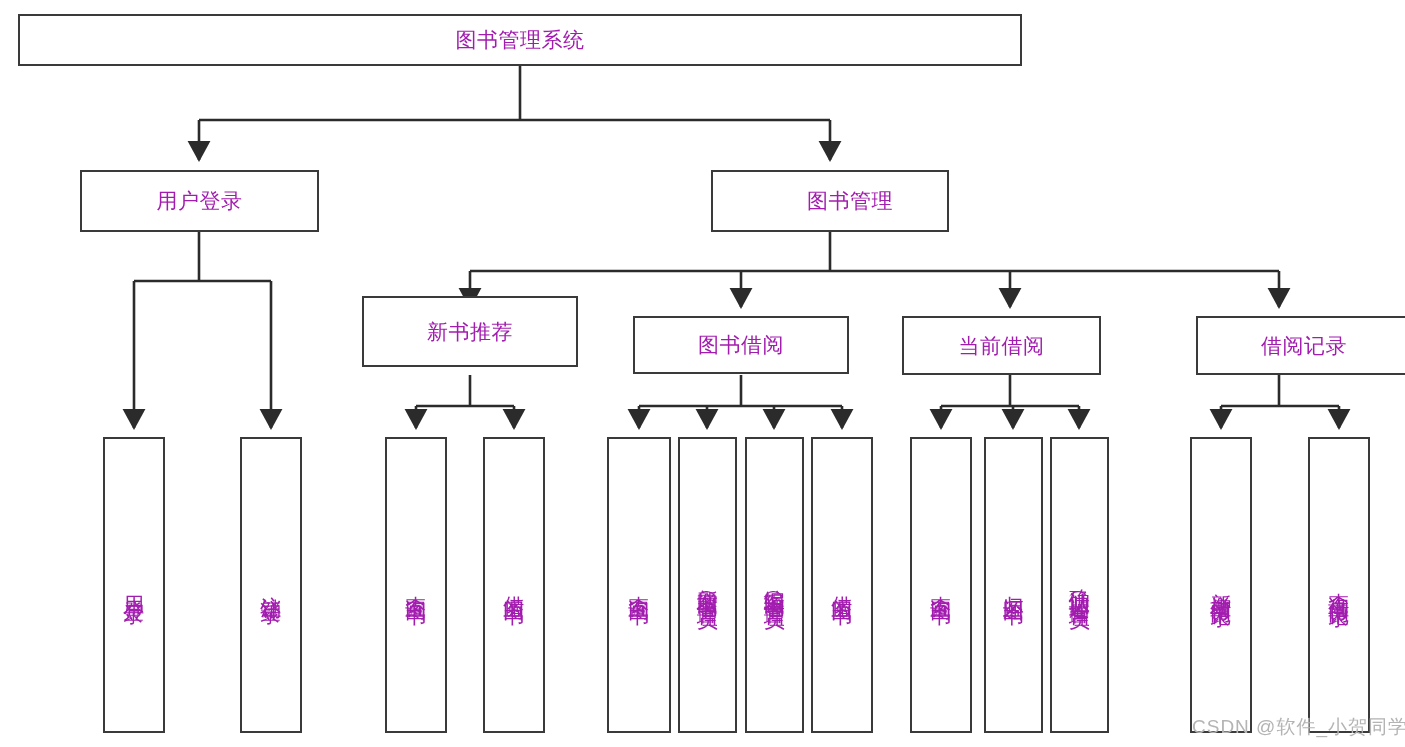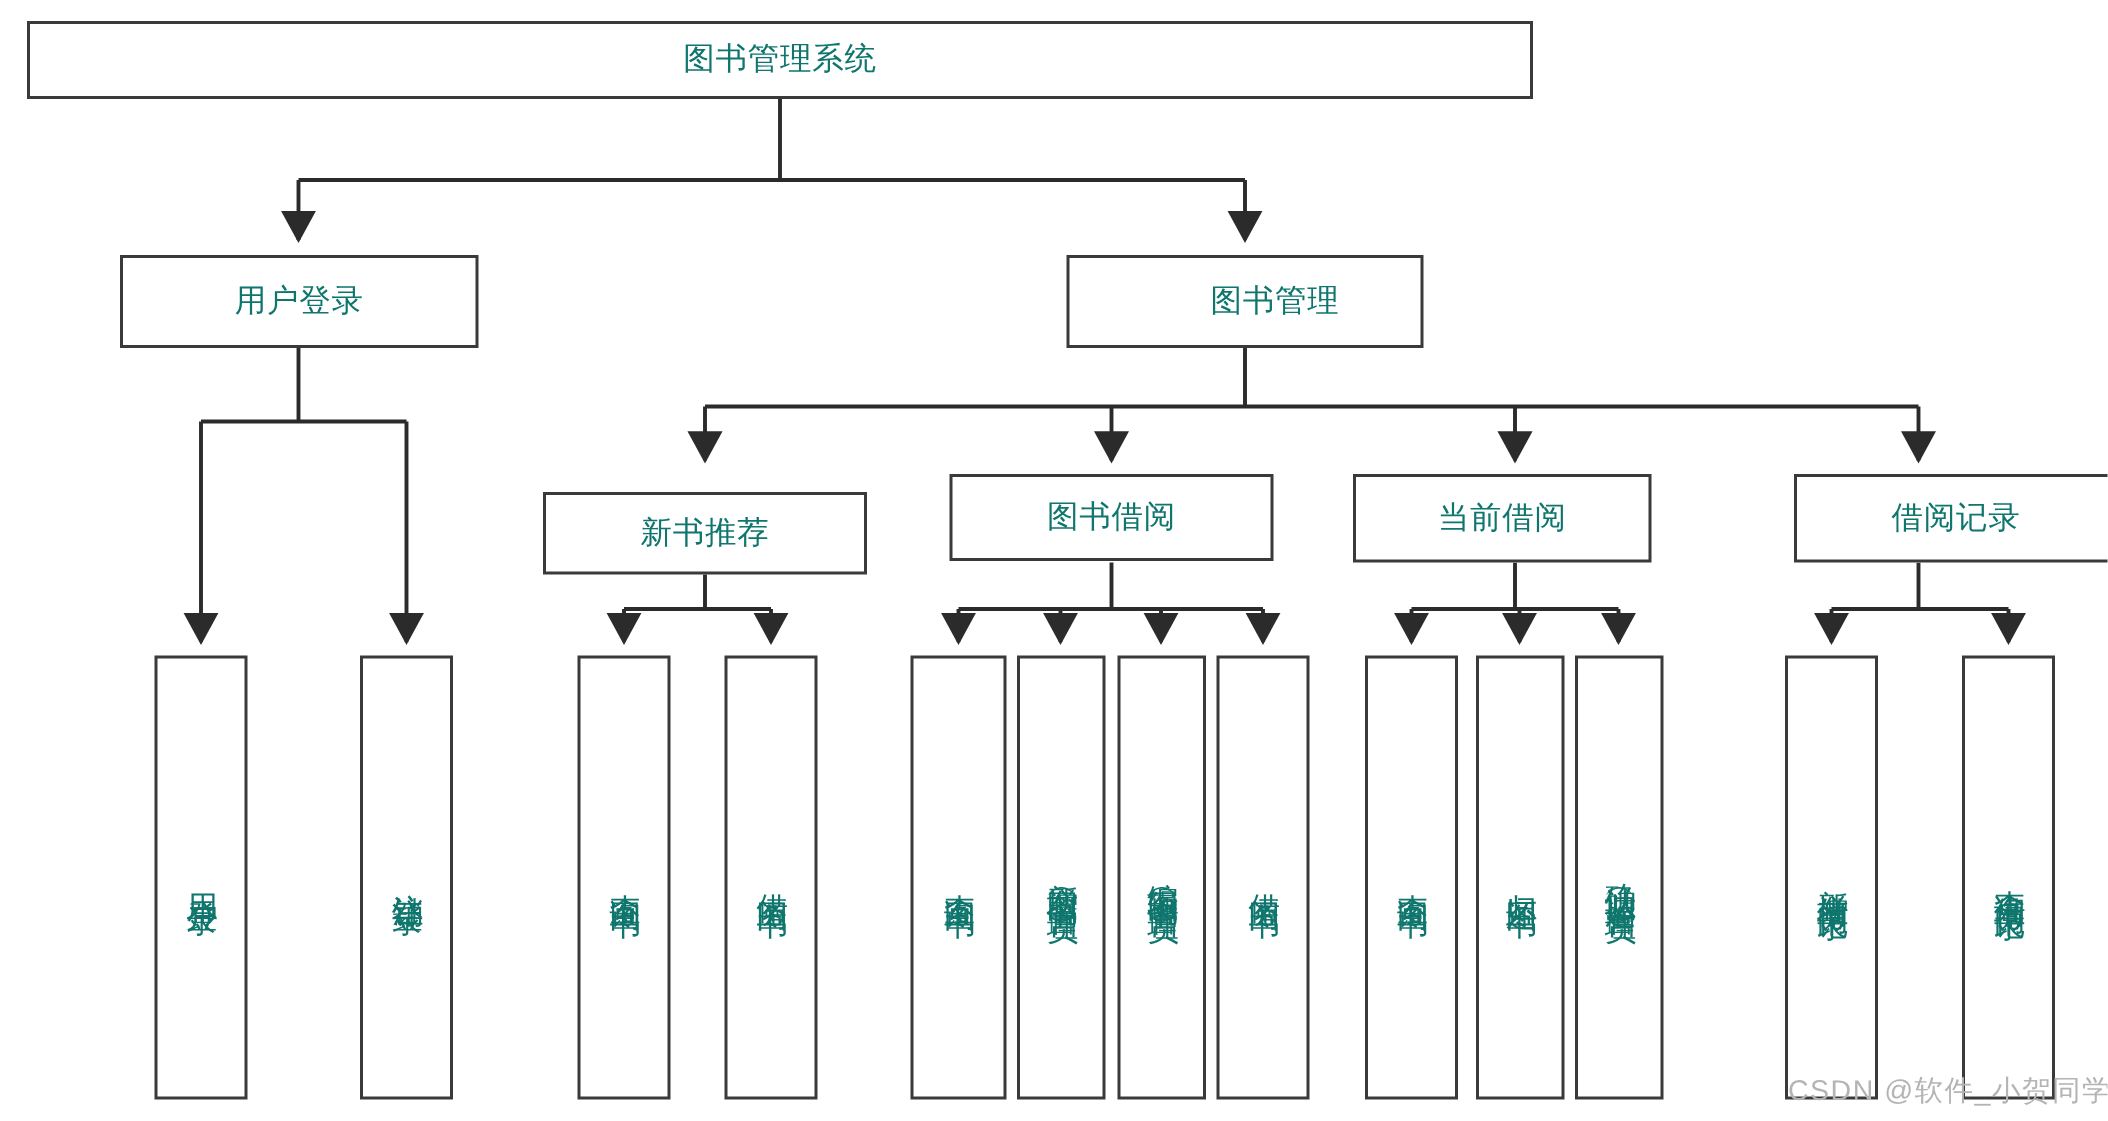--- a/index.html
+++ b/index.html
@@ -33,21 +33,21 @@
     position: absolute;
     box-sizing: border-box;
     background: #ffffff;
     border: 2px solid #3a3a3a;
     display: flex;
     align-items: center;
     justify-content: center;
     overflow: hidden;
   }
   .node-label {
-    color: #0f766e;
+    color: #a21caf;
     font-size: 21px;
     line-height: 1.12;
     white-space: pre;
     text-align: center;
     letter-spacing: 0.5px;
   }
   .node-box.vertical .node-label {
     writing-mode: vertical-rl;
     text-orientation: upright;
     letter-spacing: 3px;
@@ -137,21 +137,21 @@
     <span class="node-label">图书管理系统</span>
   </div>
 
   <div class="node-box" style="left: 80px; top: 170px; width: 239px; height: 62px;">
     <span class="node-label">用户登录</span>
   </div>
   <div class="node-box" style="left: 711px; top: 170px; width: 238px; height: 62px; padding-left: 40px;">
     <span class="node-label">图书管理</span>
   </div>
 
-  <div class="node-box" style="left: 362px; top: 328px; width: 216px; height: 55px;">
+  <div class="node-box" style="left: 362px; top: 296px; width: 216px; height: 71px;">
     <span class="node-label">新书推荐</span>
   </div>
   <div class="node-box" style="left: 633px; top: 316px; width: 216px; height: 58px;">
     <span class="node-label">图书借阅</span>
   </div>
   <div class="node-box" style="left: 902px; top: 316px; width: 199px; height: 59px;">
     <span class="node-label">当前借阅</span>
   </div>
   <div class="node-box" style="left: 1196px; top: 316px; width: 216px; height: 59px;">
     <span class="node-label">借阅记录</span>

